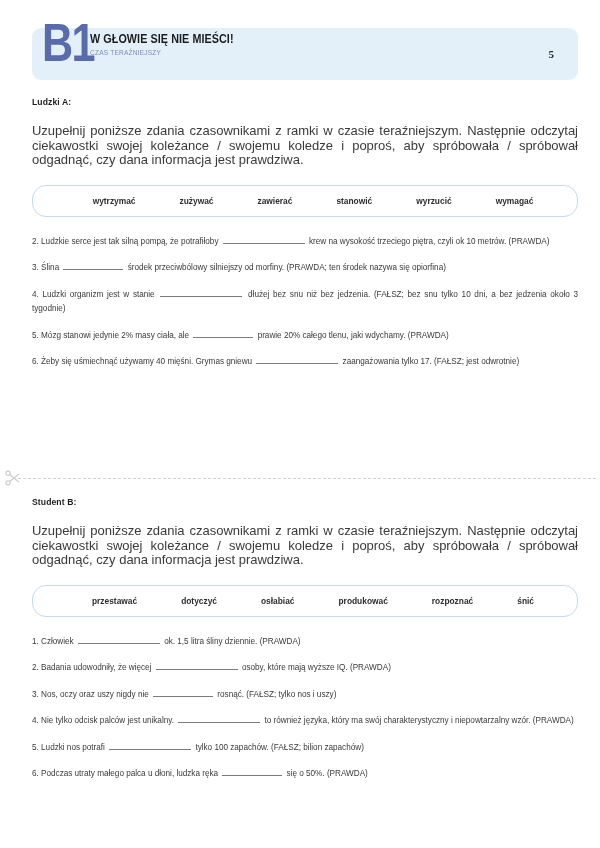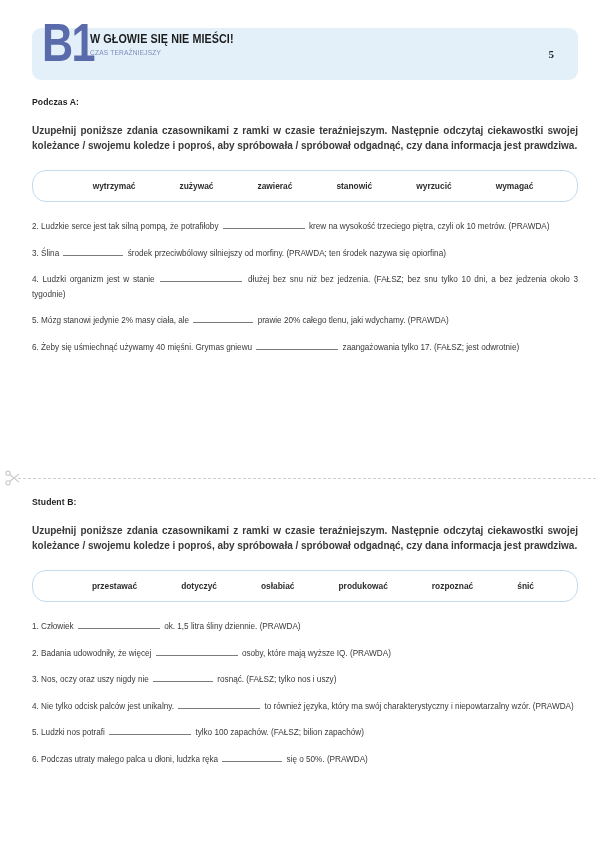--- a/index.html
+++ b/index.html
@@ -104,27 +104,26 @@
 
   .student-label {
     font-size: 8.6px;
     font-weight: bold;
     color: #1f1f1f;
     letter-spacing: 0.1px;
     margin: 0 0 17px 0;
   }
 
   .instructions {
-    font-size: 10px;
+    font-size: 13px;
     line-height: 14.5px;
     color: #3a3a3a;
     margin: 0 0 17px 0;
     text-align: justify;
     letter-spacing: -0.02px;
-    font-weight: bold;
   }
 
   
   .wordbank {
     border: 1px solid #c3dcef;
     border-radius: 14px;
     height: 32px;
     display: flex;
     align-items: center;
     justify-content: center;
@@ -198,21 +197,21 @@
     <div class="header-bar"></div>
     <div class="badge-b1">B1</div>
     <div class="header-texts">
       <div class="header-title">W GŁOWIE SIĘ NIE MIEŚCI!</div>
       <div class="header-subtitle">CZAS TERAŹNIEJSZY</div>
     </div>
     <div class="page-number">5</div>
   </div>
 
   <div class="section section-a">
-    <div class="student-label">Podczas A:</div>
+    <div class="student-label">Ludzki A:</div>
     <div class="instructions">Uzupełnij poniższe zdania czasownikami z ramki w czasie teraźniejszym. Następnie odczytaj ciekawostki swojej koleżance / swojemu koledze i poproś, aby spróbowała / spróbował odgadnąć, czy dana informacja jest prawdziwa.</div>
 
     <div class="wordbank">
       <span class="wordbank-word">wytrzymać</span>
       <span class="wordbank-word">zużywać</span>
       <span class="wordbank-word">zawierać</span>
       <span class="wordbank-word">stanowić</span>
       <span class="wordbank-word">wyrzucić</span>
       <span class="wordbank-word">wymagać</span>
     </div>

